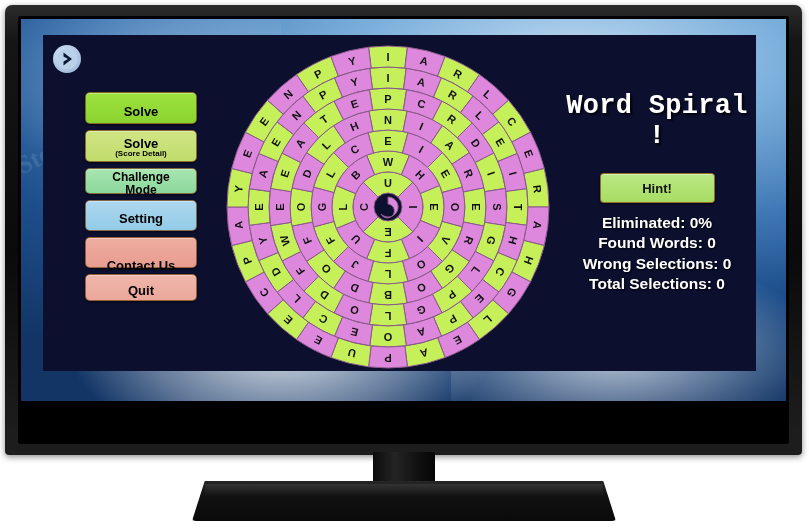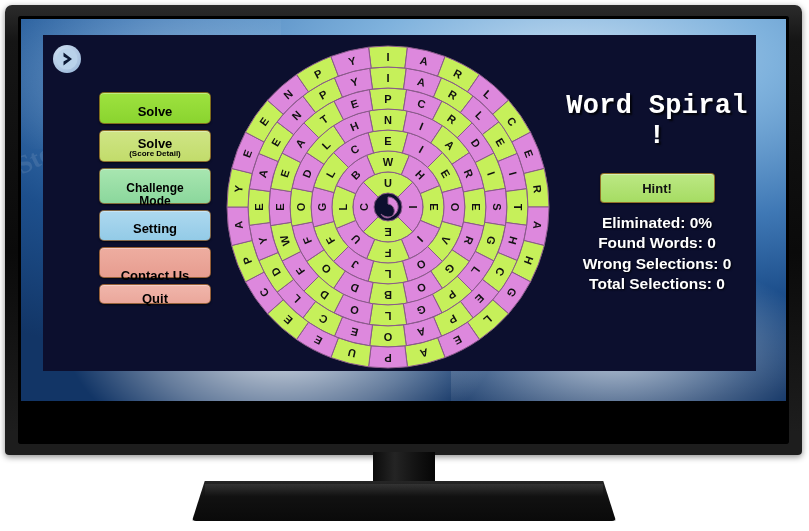--- a/index.html
+++ b/index.html
@@ -44,41 +44,41 @@
   }
 
   .refresh-icon{
     position:absolute;left:10px;top:10px;width:28px;height:28px;border-radius:50%;
     background:radial-gradient(circle at 35% 30%, #cfe0f2 0%, #aec6e2 60%, #8fb0d4 100%);
     display:flex;align-items:center;justify-content:center;
   }
   .refresh-icon svg{display:block;}
 
   
-  .btncol{position:absolute;left:56px;top:57px;width:112px;}
+  .btncol{position:absolute;left:42px;top:57px;width:112px;}
   .gbtn{
     display:block;width:112px;box-sizing:border-box;
     margin-bottom:6px;border-radius:5px;
     border:1px solid rgba(120,70,20,.75);
     text-align:center;color:#000;
     font-family:"Liberation Sans",sans-serif;font-weight:bold;
     box-shadow:0 1px 2px rgba(0,0,0,.6), inset 0 1px 0 rgba(255,255,255,.35);
     cursor:pointer;line-height:1.05;
     padding:0;
   }
   .gbtn .l1{display:block;font-size:13px;}
   .gbtn .l2{display:block;font-size:8px;font-weight:bold;margin-top:-1px;}
   .b-solve{height:32px;padding-top:8px;background:linear-gradient(180deg,#9ee23f 0%,#8ad42f 100%);}
   .b-solved{height:32px;padding-top:4px;background:linear-gradient(180deg,#cfe585 0%,#c2dc6b 100%);}
-  .b-chal{height:36px;padding-top:13px;background:linear-gradient(180deg,#a8e6b0 0%,#8bd79c 100%);}
+  .b-chal{height:26px;padding-top:2px;background:linear-gradient(180deg,#a8e6b0 0%,#8bd79c 100%);}
   .b-chal .l1{font-size:12px;}
   .b-set{height:31px;padding-top:7px;background:linear-gradient(180deg,#add8ef 0%,#93cbe7 100%);}
   .b-res{height:31px;padding-top:7px;background:linear-gradient(180deg,#f5e79a 0%,#eedd83 100%);}
   .b-con{height:31px;padding-top:21px;background:linear-gradient(180deg,#eeada0 0%,#e79d90 100%);}
-  .b-quit{height:20px;padding-top:7px;background:linear-gradient(180deg,#f0b6ab 0%,#eba79b 100%);}
+  .b-quit{height:27px;padding-top:7px;background:linear-gradient(180deg,#f0b6ab 0%,#eba79b 100%);}
 
   
   .spiral-wrap{position:absolute;left:180px;top:5px;width:330px;height:330px;}
   .spiral-wrap svg{display:block;}
   .cell-txt{font-family:"Liberation Sans",sans-serif;font-weight:bold;font-size:11px;fill:#111;
             text-anchor:middle;dominant-baseline:central;}
 
   
   .rpanel{position:absolute;left:516px;top:56px;width:196px;text-align:center;}
   .title{

